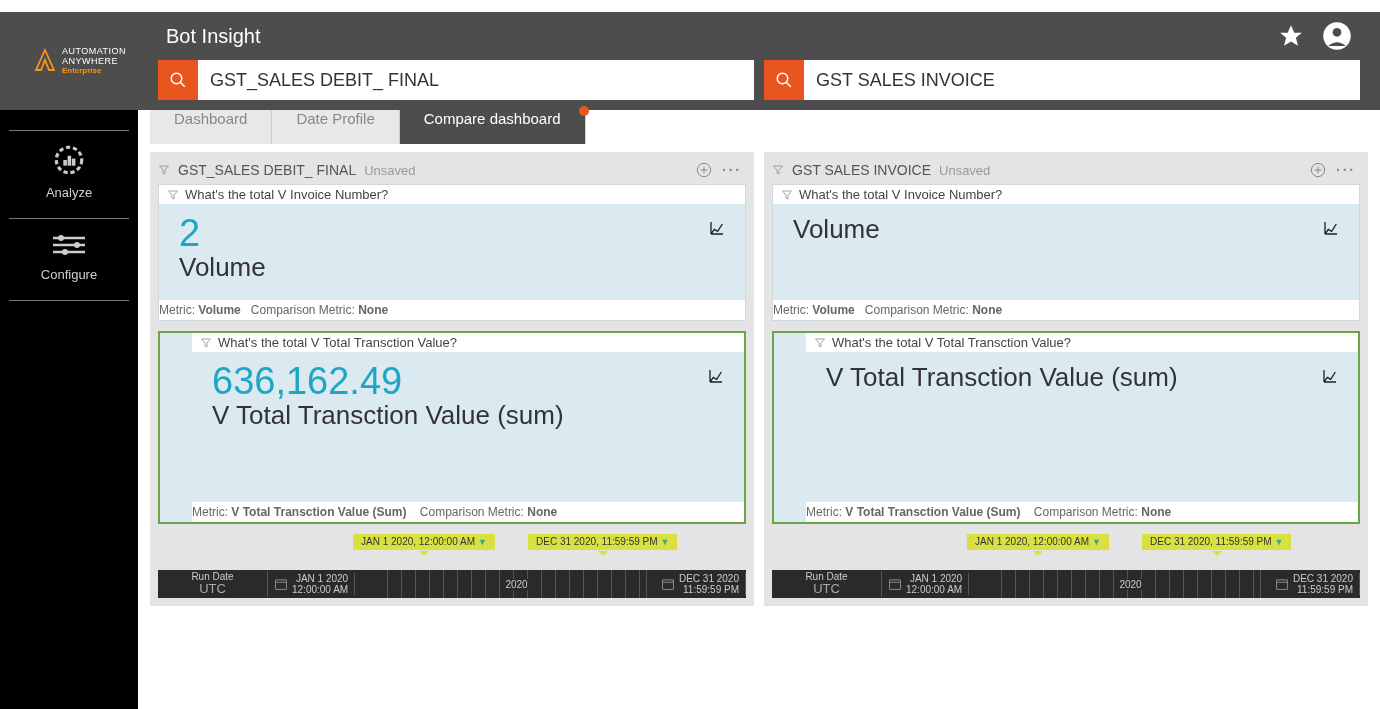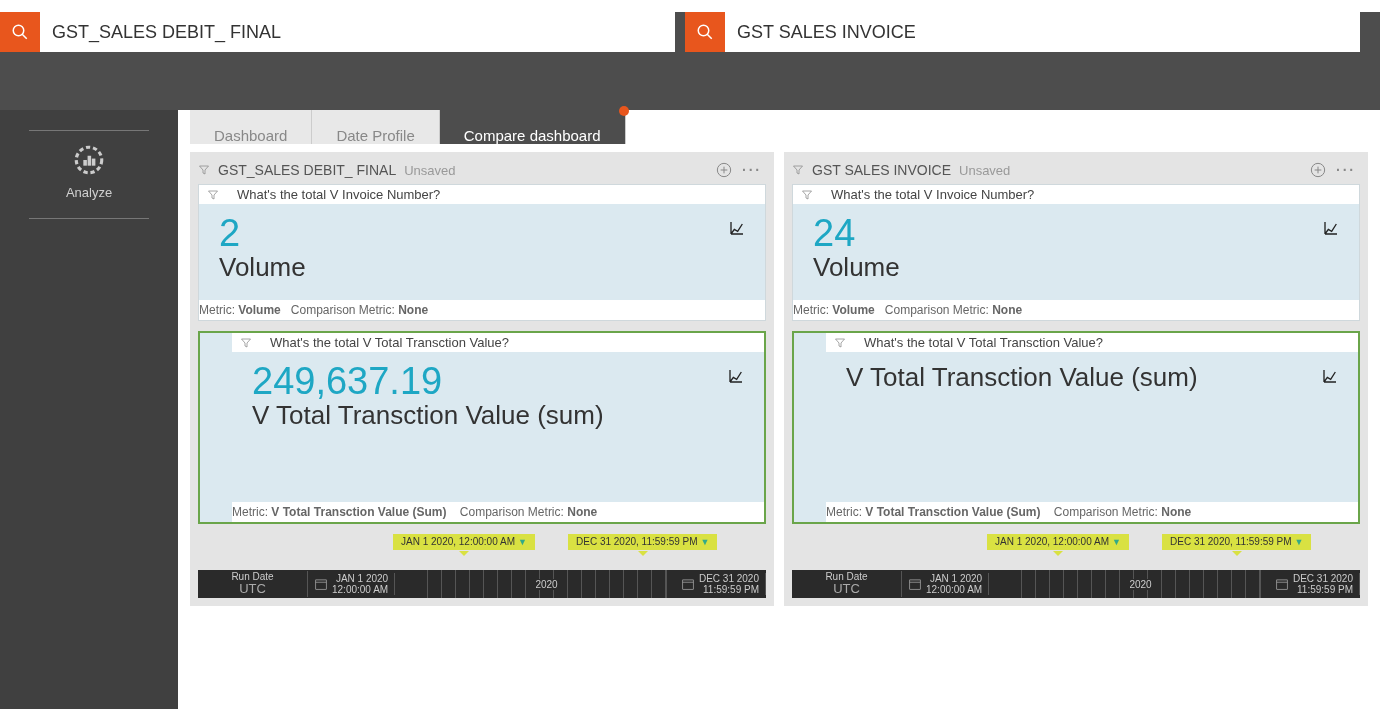--- a/index.html
+++ b/index.html
@@ -92,22 +92,22 @@
     padding: 0 12px;
     font-size: 18px;
     font-weight: 500;
     color: #333;
   }
   .main {
     display: flex;
     height: calc(709px - 110px);
   }
   .sidebar {
-    width: 178px;
-    background: #404040;
+    width: 138px;
+    background: #000000;
     color: #d0d0d0;
     padding-top: 20px;
     display: flex;
     flex-direction: column;
     align-items: center;
   }
   .sidebar-item {
     width: 120px;
     display: flex;
     flex-direction: column;
@@ -131,21 +131,21 @@
   .tab-row {
     display: flex;
     height: 34px;
     background: #fff;
     padding-left: 12px;
     position: relative;
   }
   .tab {
     padding: 0 24px;
     display: flex;
-    align-items: flex-end;
+    align-items: flex-start;
     font-size: 15px;
     color: #888;
     background: #e8e8e8;
     border-right: 1px solid #ccc;
     cursor: pointer;
     position: relative;
   }
   .tab.active {
     color: #fff;
     background: #4d4d4d;
@@ -202,21 +202,21 @@
     border: 2px solid #6aa54a;
     padding-left: 32px;
   }
   .card-title-row {
     background: #fff;
     padding: 2px 8px;
     font-size: 13px;
     color: #444;
     display: flex;
     align-items: center;
-    gap: 18px;
+    gap: 6px;
   }
   .card-body {
     padding: 10px 20px 6px;
     min-height: 96px;
     position: relative;
   }
   .card-body.tall {
     min-height: 150px;
   }
   .big-number {
@@ -327,21 +327,46 @@
     height: 12px;
     fill: #888;
   }
 </style>
 </head>
 <body>
 
 <div class="topbar"></div>
 
 <div class="header">
+  <div class="logo-block">
+    <div class="aa-logo">
+      <svg width="26" height="26" viewBox="0 0 26 26">
+        <path d="M13 2 L22 22 L17 22 L13 12 L9 22 L4 22 Z" fill="none" stroke="#f7941d" stroke-width="1.8"></path>
+      </svg>
+      <div>
+        <div class="logo-text">AUTOMATION</div>
+        <div class="logo-text">ANYWHERE</div>
+        <div class="logo-enterprise">Enterprise</div>
+      </div>
+    </div>
+  </div>
   <div class="header-right">
+    <div class="title-row">
+      <div class="title">Bot Insight</div>
+      <div class="title-actions">
+        <svg width="26" height="26" viewBox="0 0 24 24">
+            <path d="M12 2 L15 9 L22 9 L16.5 13.5 L18.5 21 L12 17 L5.5 21 L7.5 13.5 L2 9 L9 9 Z"></path>
+          </svg>
+        <svg width="30" height="30" viewBox="0 0 24 24">
+            <circle cx="12" cy="12" r="11"></circle>
+            <circle cx="12" cy="9" r="3.5" fill="#4d4d4d"></circle>
+            <path d="M5 20 Q12 14 19 20" fill="#4d4d4d"></path>
+          </svg>
+      </div>
+    </div>
     <div class="search-row">
       <div class="search-box">
         <div class="search-icon-btn">
           <svg width="18" height="18" viewBox="0 0 24 24">
               <circle cx="10" cy="10" r="7" fill="none" stroke="#fff" stroke-width="2"></circle>
               <line x1="15" y1="15" x2="21" y2="21" stroke="#fff" stroke-width="2"></line>
             </svg>
         </div>
         <input class="search-input" value="GST_SALES DEBIT_ FINAL" style="">
       </div>
@@ -362,20 +387,31 @@
   <div class="sidebar">
     <div class="sidebar-item">
       <svg width="34" height="34" viewBox="0 0 24 24">
         <circle cx="12" cy="12" r="9" fill="none" stroke="#ccc" stroke-width="2.2" stroke-dasharray="3 2"></circle>
         <rect x="8" y="12" width="2.5" height="4" fill="#ccc"></rect>
         <rect x="11" y="9" width="2.5" height="7" fill="#ccc"></rect>
         <rect x="14" y="11" width="2.5" height="5" fill="#ccc"></rect>
       </svg>
       <div class="label">Analyze</div>
     </div>
+    <div class="sidebar-item">
+      <svg width="40" height="28" viewBox="0 0 40 24">
+        <line x1="4" y1="5" x2="36" y2="5" stroke="#ccc" stroke-width="2.5"></line>
+          <circle cx="12" cy="5" r="3" fill="#ccc"></circle>
+        <line x1="4" y1="12" x2="36" y2="12" stroke="#ccc" stroke-width="2.5"></line>
+          <circle cx="28" cy="12" r="3" fill="#ccc"></circle>
+        <line x1="4" y1="19" x2="36" y2="19" stroke="#ccc" stroke-width="2.5"></line>
+          <circle cx="16" cy="19" r="3" fill="#ccc"></circle>
+      </svg>
+      <div class="label">Configure</div>
+    </div>
   </div>
 
   <div class="content">
     <div class="tab-row">
       <div class="tab">
           <span>Dashboard</span>
         </div>
       <div class="tab">
           <span>Date Profile</span>
         </div>
@@ -429,21 +465,21 @@
         </div>
 
         <div class="card selected">
           <div class="card-title-row">
             <svg class="funnel-icon" viewBox="0 0 24 24">
                 <path d="M3 4 H21 L14 12 V20 L10 18 V12 Z" fill="none" stroke="#888" stroke-width="1.5"></path>
               </svg>
             <span>What's the total V Total Transction Value?</span>
           </div>
           <div class="card-body tall">
-            <div class="big-number">249,637.19</div>
+            <div class="big-number">636,162.49</div>
             <div class="sub-label">V Total Transction Value (sum)</div>
             <div class="card-corner">
               <svg width="16" height="16" viewBox="0 0 24 24">
                   <path d="M3 21 V3 M3 21 H21 M3 21 L8 14 L13 17 L20 6" fill="none" stroke="#222" stroke-width="2"></path>
                 </svg>
             </div>
           </div>
           <div class="card-footer">
             <span>Metric:</span> <b>V Total Transction Value (Sum)</b>&nbsp;&nbsp;&nbsp;
             <span>Comparison Metric:</span> <b>None</b>
@@ -507,21 +543,20 @@
         </div>
 
         <div class="card">
           <div class="card-title-row">
             <svg class="funnel-icon" viewBox="0 0 24 24">
                 <path d="M3 4 H21 L14 12 V20 L10 18 V12 Z" fill="none" stroke="#888" stroke-width="1.5"></path>
               </svg>
             <span>What's the total V Invoice Number?</span>
           </div>
           <div class="card-body">
-            <div class="big-number">24</div>
             <div class="sub-label">Volume</div>
             <div class="card-corner">
               <svg width="16" height="16" viewBox="0 0 24 24">
                   <path d="M3 21 V3 M3 21 H21 M3 21 L8 14 L13 17 L20 6" fill="none" stroke="#222" stroke-width="2"></path>
                 </svg>
             </div>
           </div>
           <div class="card-footer">
             <span>Metric:</span> <b>Volume</b>&nbsp;&nbsp;
             <span>Comparison Metric:</span> <b>None</b>

